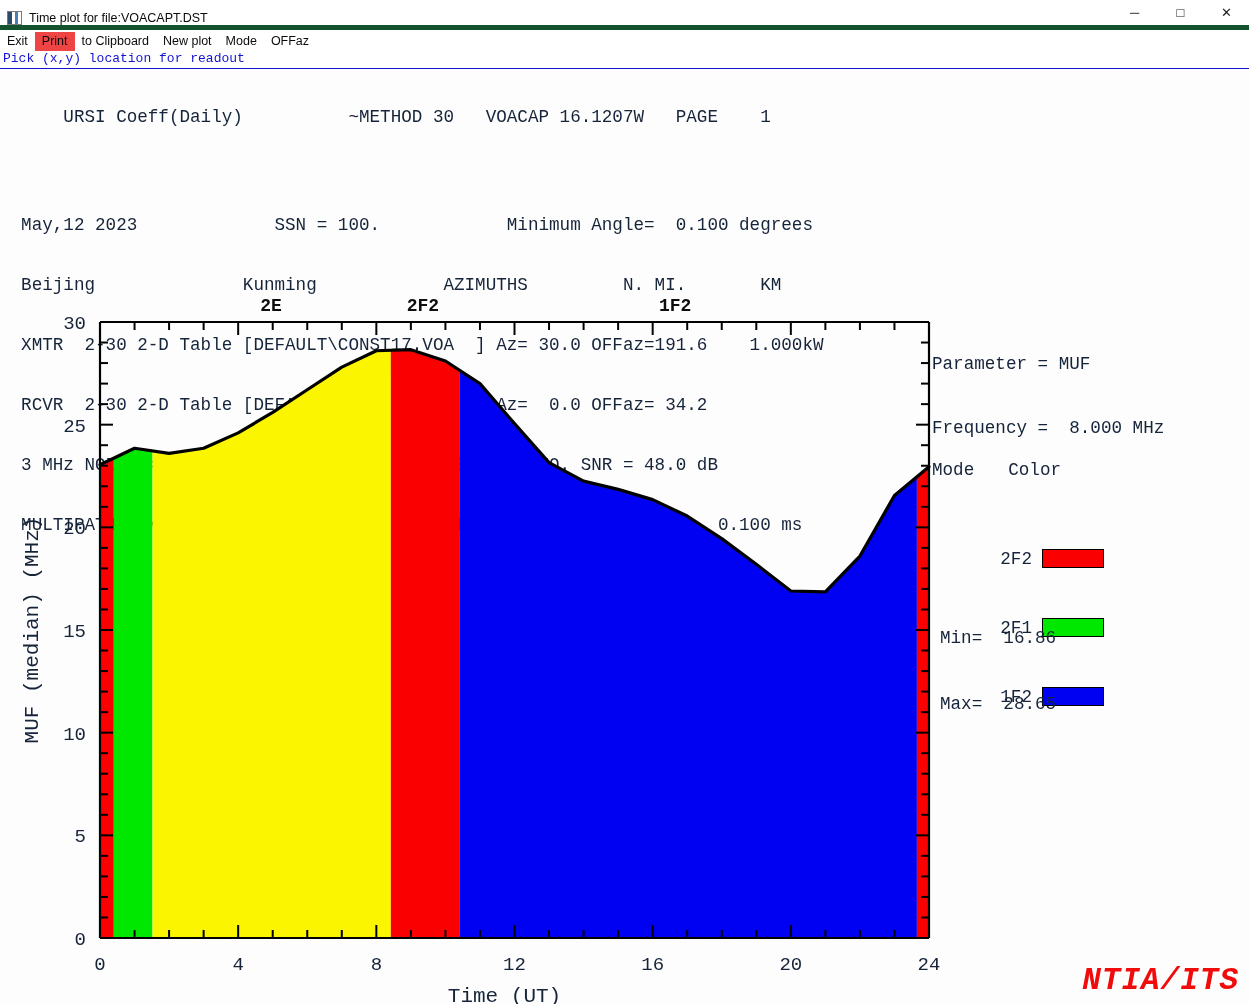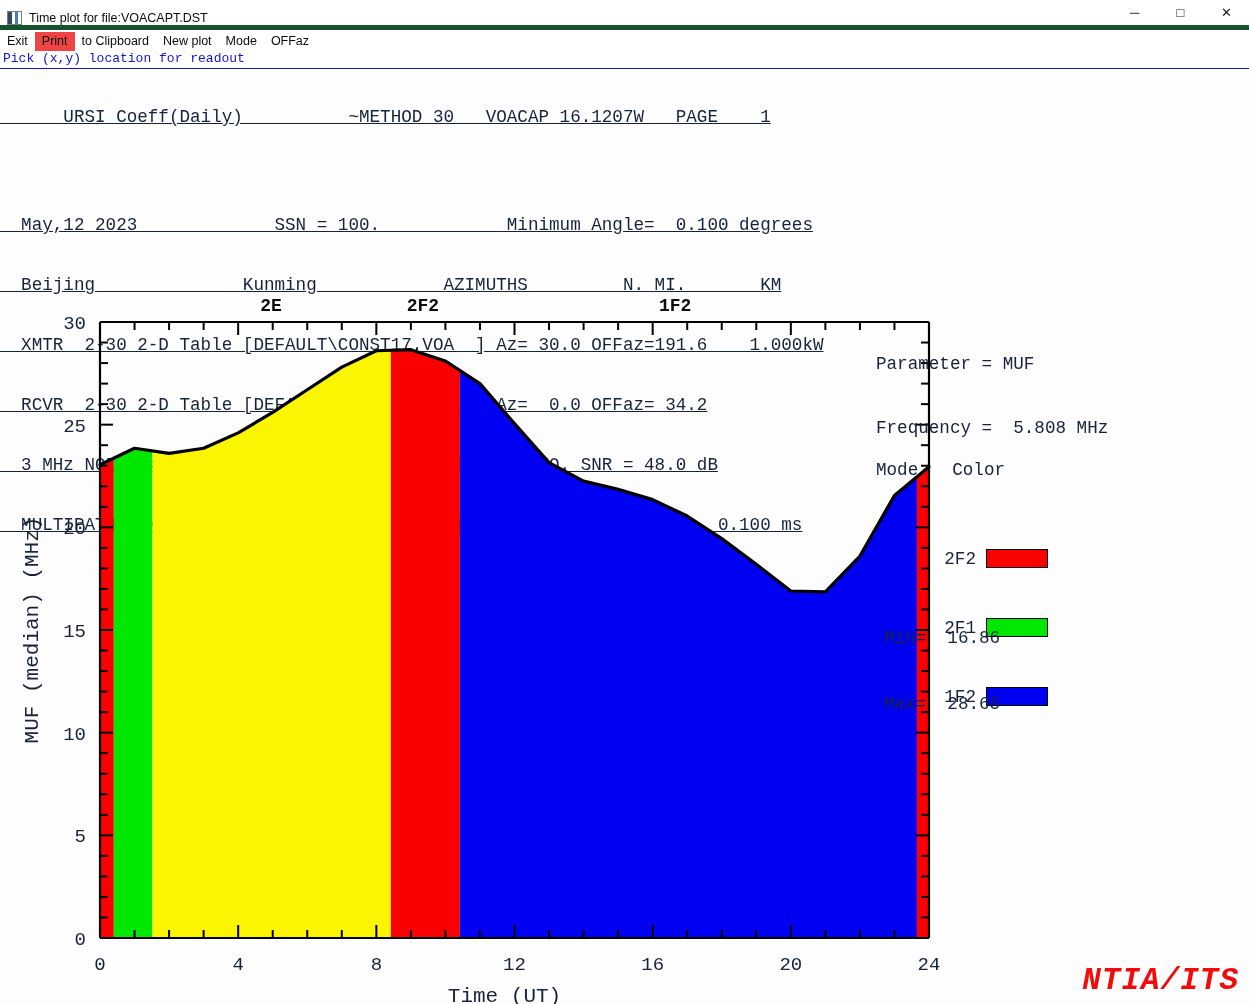--- a/index.html
+++ b/index.html
@@ -63,31 +63,31 @@
   }
   
   #report{
     position:absolute;left:0;top:64px;width:1249px;height:190px;
     font-family:"Liberation Mono", monospace;
     font-size:17.6px;
     line-height:20px;
     color:#16243a;
     white-space:pre;
   }
-  #report .ln{height:20px;text-decoration:underline;}
+  #report .ln{height:20px;}
   #report .ln.first{padding-top:3px;}
   #report .gap{height:8px;}
   
   #plot-wrap{
     position:absolute;left:0;top:258px;width:1249px;height:746px;
   }
   #plot-svg{display:block;}
   
   #sidepanel{
-    position:absolute;left:876px;top:312px;width:317px;height:360px;
+    position:absolute;left:932px;top:312px;width:317px;height:360px;
     font-family:"Liberation Mono", monospace;
     font-size:17.6px;color:#16243a;white-space:pre;
   }
   #sidepanel .row{height:24px;line-height:24px;}
   #legend{position:absolute;left:0px;top:106px;width:260px;}
   #legend .lhead{height:26px;line-height:24px;}
   #legend .lrow{height:29px;display:flex;align-items:center;}
   #legend .lmode{
     width:100px;text-align:right;padding-right:10px;
     line-height:24px;
@@ -299,21 +299,21 @@
       </g>
     <g id="g-titles">
         <text x="504.5" y="744" text-anchor="middle" font-family="&quot;Liberation Mono&quot;, monospace" font-size="21" fill="#16243a">Time  (UT)</text>
         <text x="0" y="0" text-anchor="middle" font-family="&quot;Liberation Mono&quot;, monospace" font-size="21" fill="#16243a" transform="translate(38,372) rotate(-90)">MUF  (median)  (MHz)</text>
       </g>
   </svg>
 </div>
 
 <div id="sidepanel">
   <div class="row">Parameter = MUF</div>
-  <div class="row">Frequency =  5.808 MHz</div>
+  <div class="row">Frequency =  8.000 MHz</div>
 
   <div id="legend">
     <div class="lhead"><span>Mode</span><span style="display:inline-block;width:34px"></span><span>Color</span></div>
 
     <div class="lrow">
       <span class="lmode">2F2</span>
       <span class="lswatch" id="sw0" style="background: rgb(250, 0, 0);"></span>
     </div>
     <div class="lrow">
       <span class="lmode">2F1</span>

